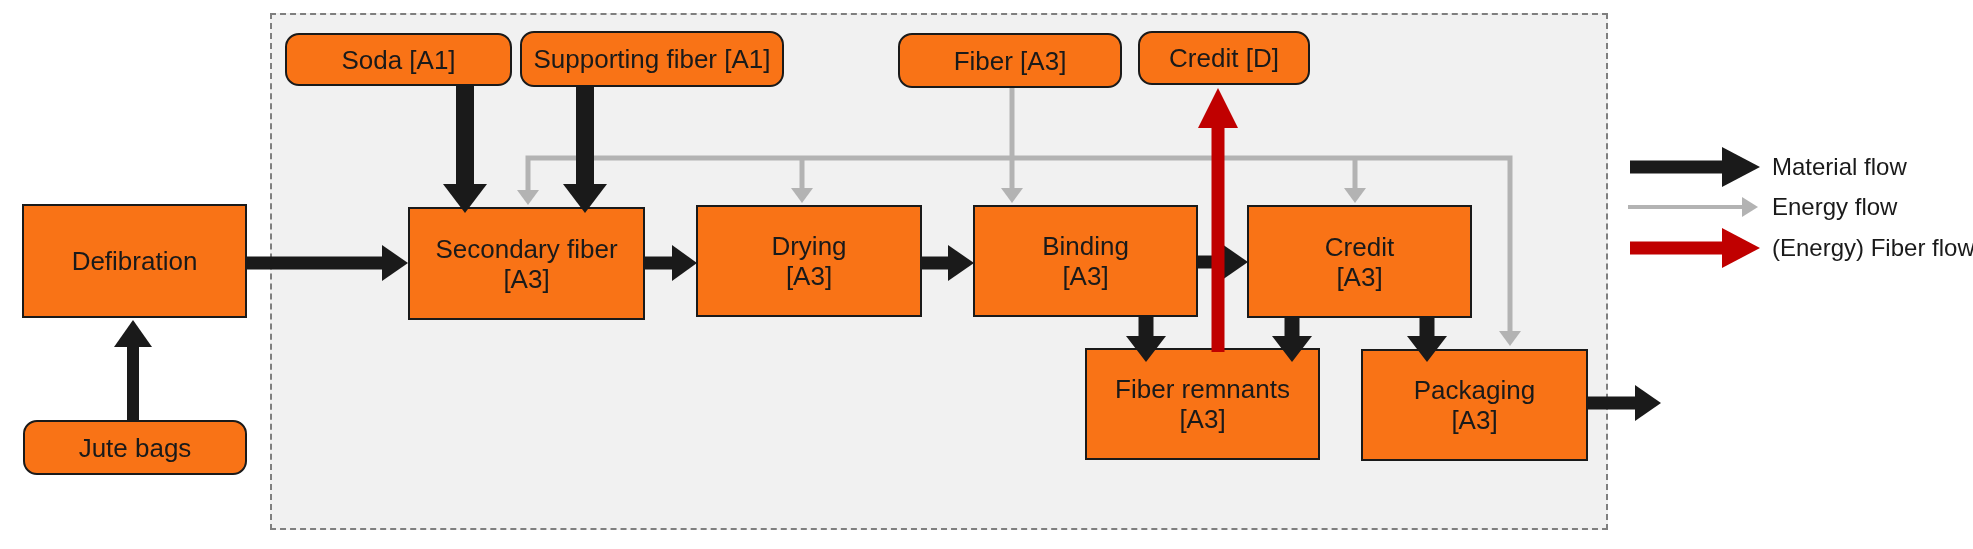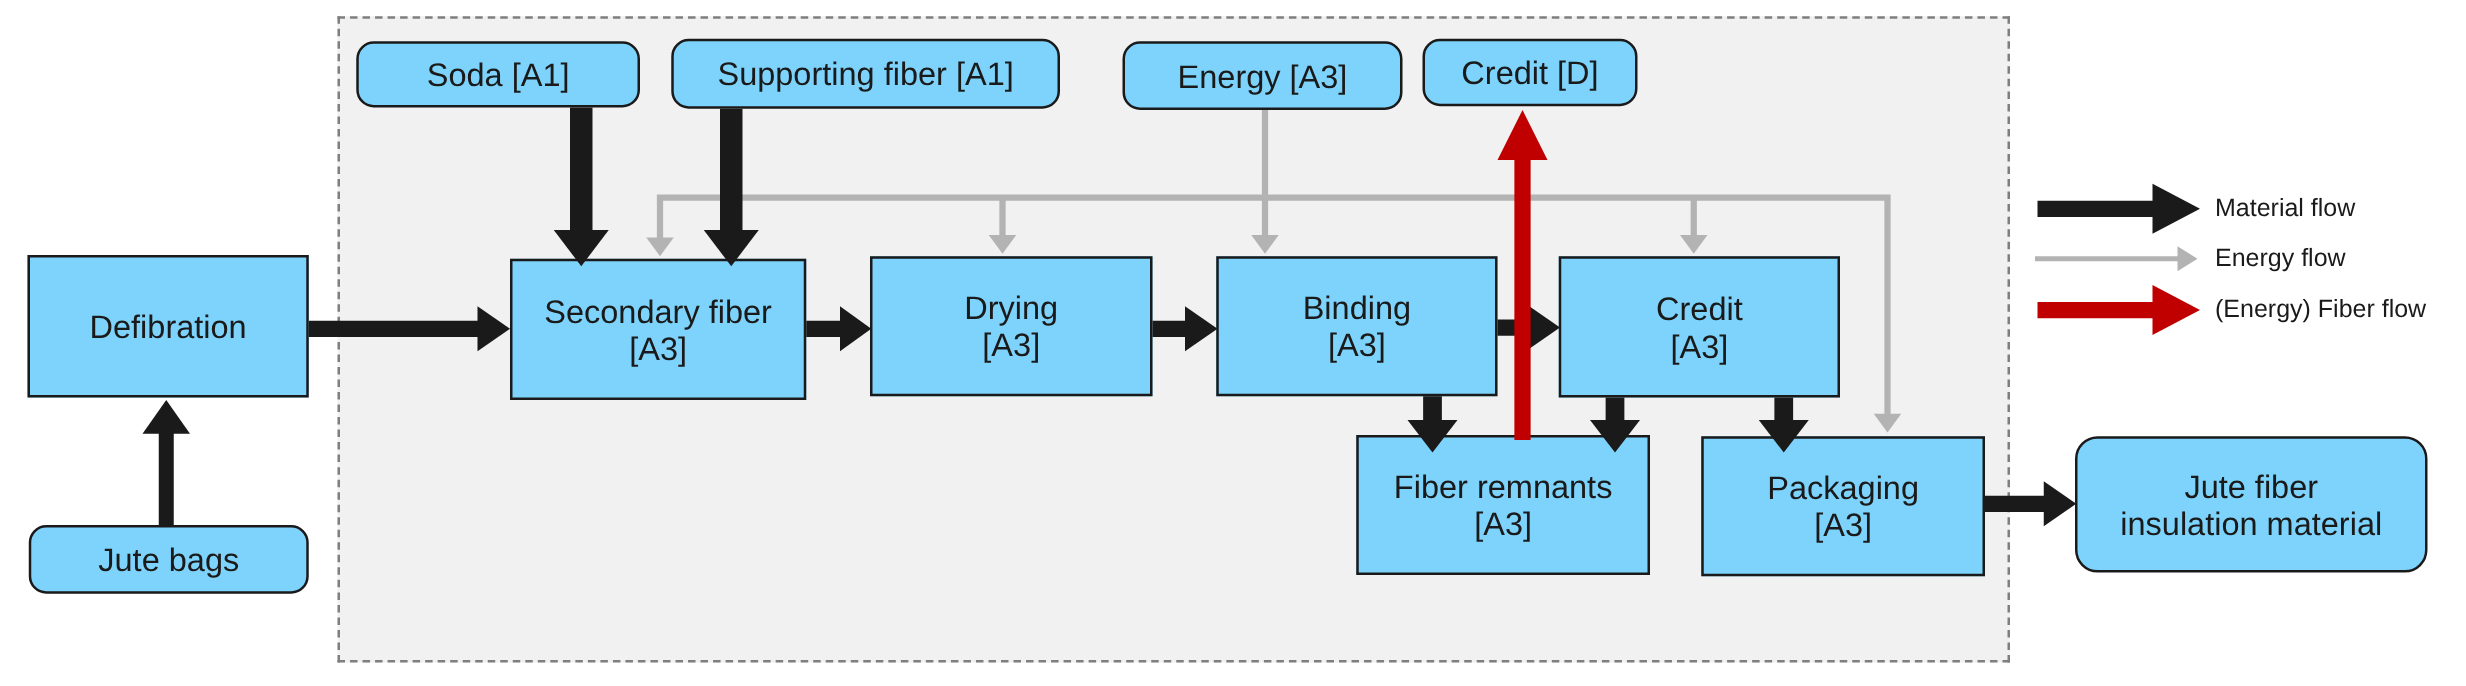--- a/index.html
+++ b/index.html
@@ -10,60 +10,56 @@
   
   .boundary{
     position:absolute;left:270px;top:13px;width:1338px;height:517px;
     background:#f1f1f1;border:2px dashed #7f7f7f;box-sizing:border-box;
   }
   .boundary-label{
     position:absolute;left:284px;top:490px;font-size:26px;color:#1a1a1a;white-space:nowrap;
   }
   
   .box{
-    position:absolute;background:#7dd3fc;border:2px solid #1a1a1a;box-sizing:border-box;
+    position:absolute;background:#f97316;border:2px solid #1a1a1a;box-sizing:border-box;
     display:flex;flex-direction:column;align-items:center;justify-content:center;
     text-align:center;font-size:26px;line-height:30px;white-space:nowrap;
   }
   .rounded{border-radius:14px;}
   .rounded-lg{border-radius:18px;}
   
   svg.arrows{position:absolute;left:0;top:0;pointer-events:none;}
   
   .legend-label{
     position:absolute;left:1772px;transform:translateY(-50%);
-    font-size:20px;color:#1a1a1a;white-space:nowrap;text-align:center;
+    font-size:24px;color:#1a1a1a;white-space:nowrap;text-align:center;
   }
 </style>
 </head>
 <body>
 
 <div id="stage">
 
   <div class="boundary"></div>
 
   <div class="box" style="left:22px;top:204px;width:225px;height:114px">
     <span>Defibration</span>
   </div>
   <div class="box rounded" style="left:23px;top:420px;width:224px;height:55px">
     <span>Jute bags</span>
   </div>
-  <div class="box rounded-lg" style="left:1660px;top:349px;width:282px;height:109px">
-    <span>Jute fiber</span>
-    <span>insulation material</span>
-  </div>
 
   <div class="box rounded" style="left:285px;top:33px;width:227px;height:53px">
     <span>Soda [A1]</span>
   </div>
-  <div class="box rounded" style="left:537px;top:31px;width:311px;height:56px">
+  <div class="box rounded" style="left:520px;top:31px;width:264px;height:56px">
     <span>Supporting fiber [A1]</span>
   </div>
   <div class="box rounded" style="left:898px;top:33px;width:224px;height:55px">
-    <span>Energy [A3]</span>
+    <span>Fiber [A3]</span>
   </div>
   <div class="box rounded" style="left:1138px;top:31px;width:172px;height:54px">
     <span>Credit [D]</span>
   </div>
 
   <div class="box" style="left:408px;top:207px;width:237px;height:113px">
     <span>Secondary fiber</span>
     <span>[A3]</span>
   </div>
   <div class="box" style="left:696px;top:205px;width:226px;height:112px">

